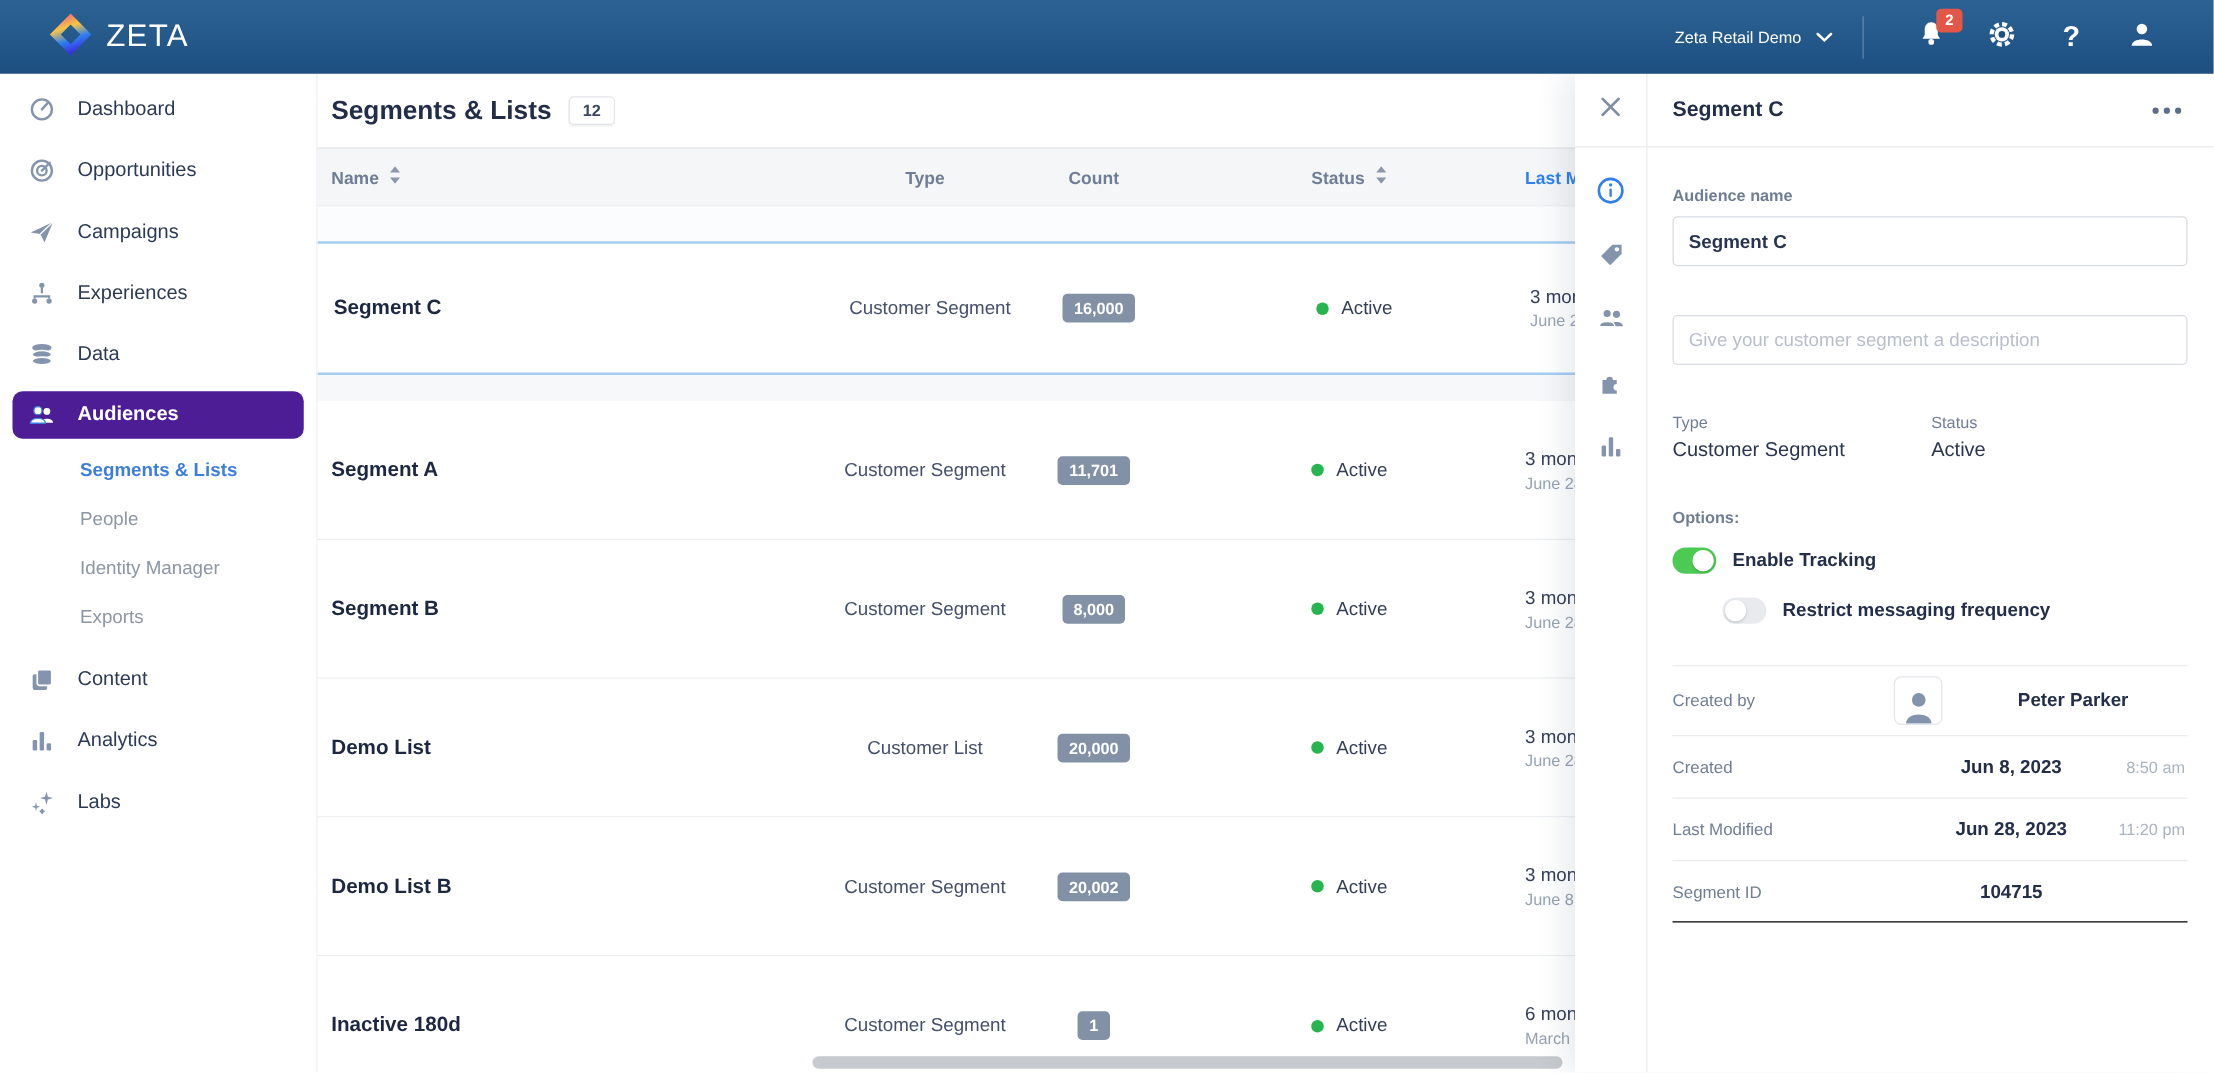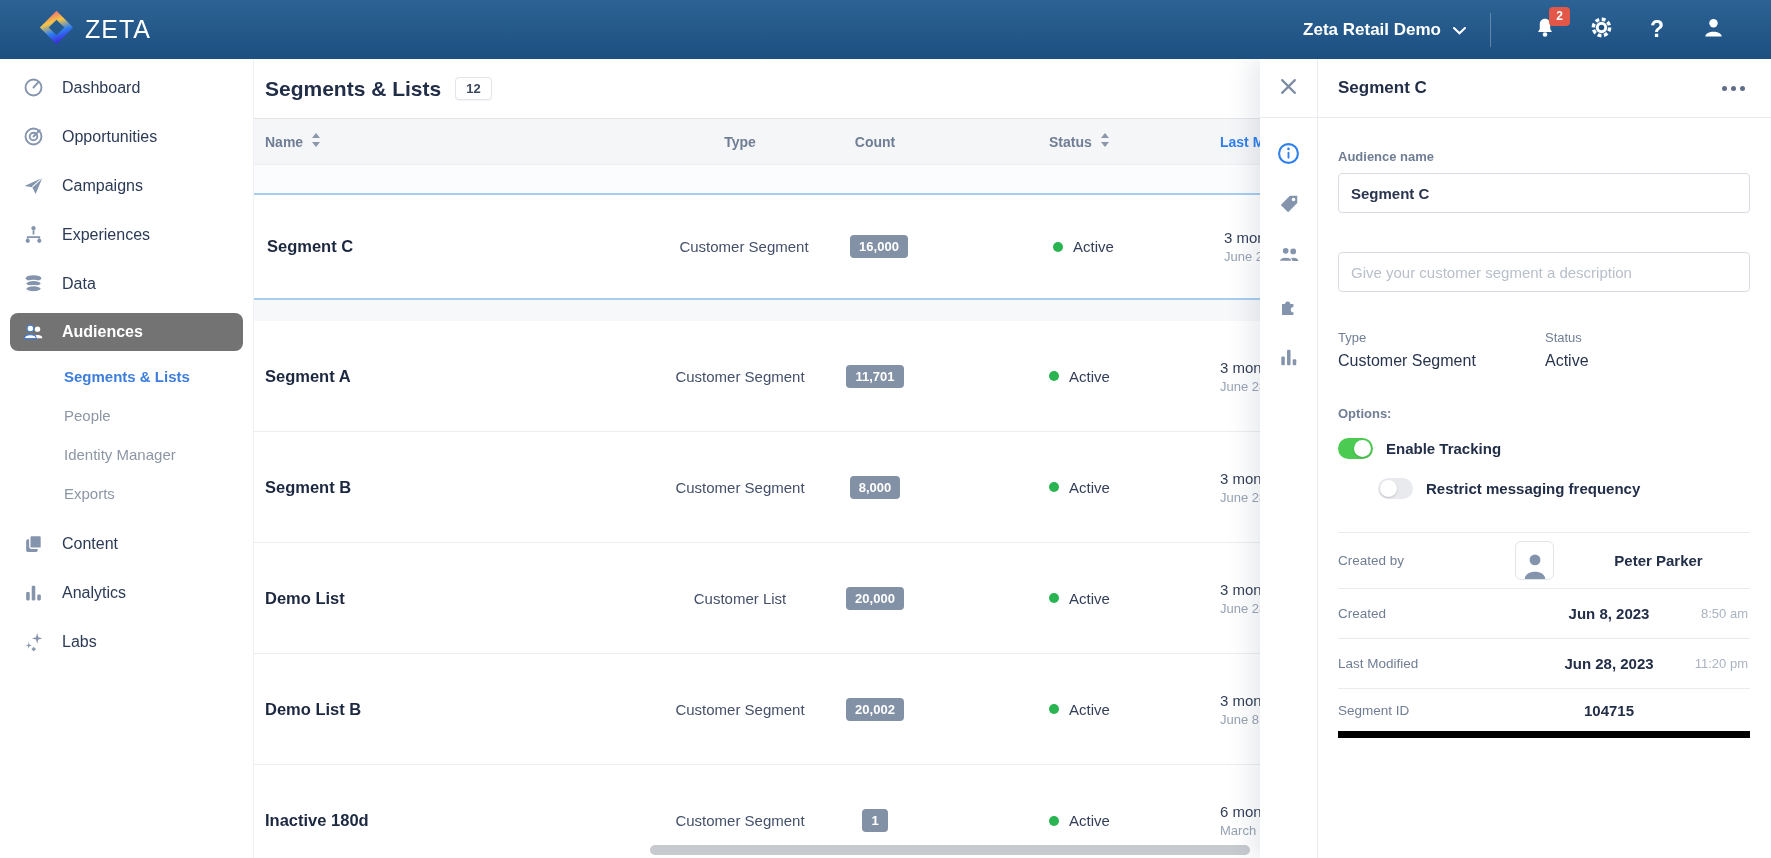--- a/index.html
+++ b/index.html
@@ -10,37 +10,37 @@
   }
   
   .topbar {
     position:absolute; left:0; top:0; width:1771px; height:59px;
     background:linear-gradient(180deg,#2c6394 0%,#1d4f81 100%);
     display:flex; align-items:center; z-index:50;
   }
   .brand { display:flex; align-items:center; gap:10px; padding-left:38px; }
   .brand-name { color:#fff; font-size:25px; font-weight:normal; letter-spacing:1px; }
   .topbar-right { margin-left:auto; display:flex; align-items:center; padding-right:30px; }
-  .account { display:flex; align-items:center; gap:12px; color:#fff; font-size:17px; font-weight:700; cursor:pointer;justify-content:space-between; }
+  .account { display:flex; align-items:center; gap:12px; color:#fff; font-size:13px; font-weight:400; cursor:pointer;justify-content:space-between; }
   .topbar-divider { width:1px; height:34px; background:rgba(255,255,255,.28); margin:0 26px 0 24px; }
   .top-icon { position:relative; width:34px; height:34px; display:flex; align-items:center; justify-content:center; margin:0 11px; cursor:pointer; }
   .badge {
     position:absolute; top:-6px; right:-8px; min-width:21px; height:19px;
     background:#e25747; color:#fff; font-size:12px; font-weight:bold;
     border-radius:4px; display:flex; align-items:center; justify-content:center; padding:0 5px;
   }
   .help-glyph { color:#fff; font-size:23px; font-weight:bold; }
   
   .sidebar {
     position:absolute; left:0; top:59px; width:254px; height:799px;
     background:#fff; border-right:1px solid #eef0f3; padding-top:4px; z-index:10;
   }
   .side-item { height:49px; display:flex; align-items:center; gap:18px; padding-left:22px; cursor:pointer; }
   .side-item .lbl { font-size:16px; font-weight:500; color:#2b3a55; }
-  .side-item.active { background:#737373; border-radius:8px; margin:5px 10px; height:38px; padding-left:12px; }
+  .side-item.active { background:#4c1d95; border-radius:8px; margin:5px 10px; height:38px; padding-left:12px; }
   .side-item.active .lbl { color:#fff; font-weight:bold; }
   .side-item .ic { width:22px; display:flex; justify-content:center; }
   .sub-list { margin-top:6px; }
   .sub-item { height:39px; display:flex; align-items:center; padding-left:64px; font-size:15px; color:#8d96a5; cursor:pointer; }
   .sub-item.active { color:#3d7edd; font-weight:bold; }
   .group-after { margin-top:6px; }
   
   .main { position:absolute; left:235px; top:59px; width:1025px; height:799px; overflow:hidden; background:#fff; }
   .page-head { height:59px; display:flex; align-items:center; padding-left:30px; gap:14px; }
   .page-title { font-size:21px; font-weight:bold; color:#222e48; }
@@ -117,21 +117,21 @@
   .tog { width:35px; height:21px; border-radius:11px; position:relative; flex:none; cursor:pointer; }
   .tog.on { background:#4ccb52; }
   .tog.off { background:#e8eaee; }
   .tog .knob { position:absolute; top:2px; width:17px; height:17px; background:#fff; border-radius:50%; box-shadow:0 1px 2px rgba(0,0,0,.18); }
   .tog.on .knob { right:2px; }
   .tog.off .knob { left:2px; }
   .tog-label { font-size:15px; font-weight:bold; color:#232f49; }
   .meta { margin-top:33px; }
   .meta-row { display:flex; align-items:center; border-top:1px solid #e9ebee; height:50px; position:relative; }
   .meta-row.tall { height:56px; }
-  .meta-row:last-child { border-bottom:7px solid #000000; }
+  .meta-row:last-child { border-bottom:1px solid #000000; }
   .m-label { font-size:13.5px; color:#707e95; width:130px; flex:none; }
   .m-center { flex:1; text-align:center; font-size:15px; font-weight:bold; color:#232f49; }
   .m-center.id { font-weight:600; }
   .m-time { position:absolute; right:2px; font-size:13px; color:#aab3c0; }
   .creator { flex:1; display:flex; align-items:center; justify-content:center; gap:12px; }
   .avatar { width:39px; height:39px; border:1px solid #e2e5ea; border-radius:6px; display:flex; align-items:flex-end; justify-content:center; overflow:hidden; background:#fff; }
   .creator-name { font-size:15px; font-weight:bold; color:#232f49;margin-left:48px; }
 </style>
 </head>
 <body>

